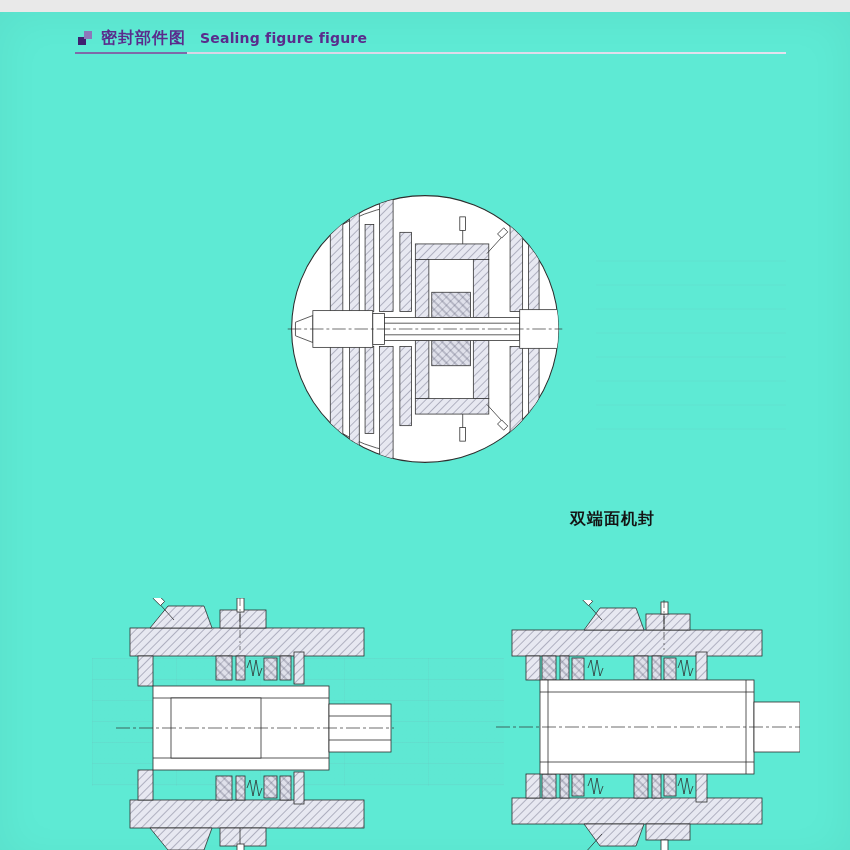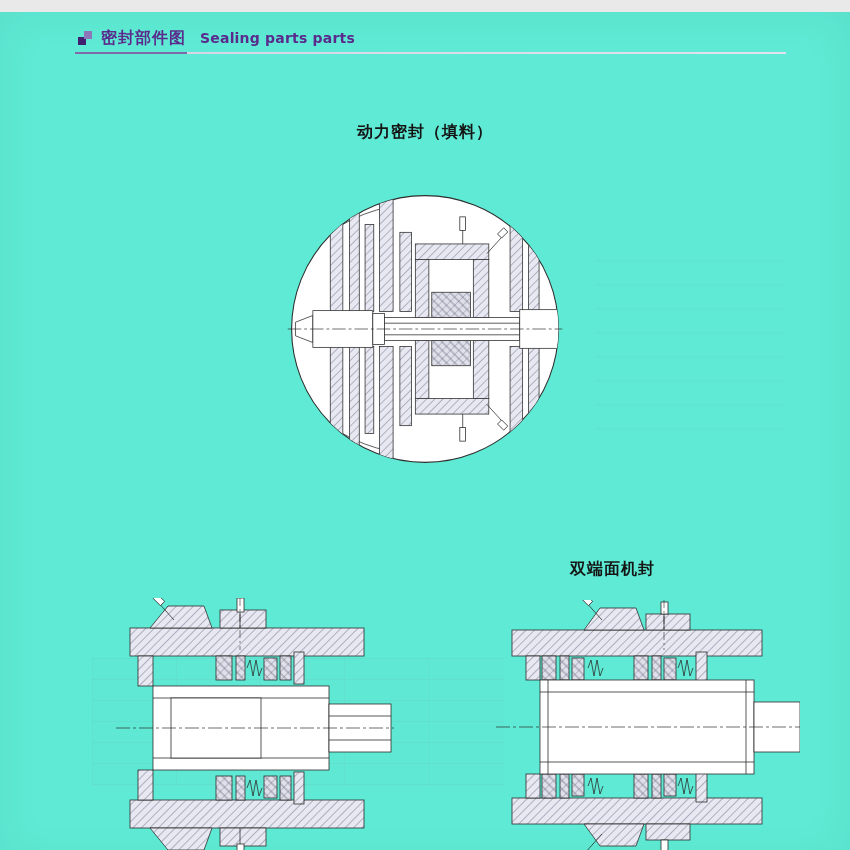--- a/index.html
+++ b/index.html
@@ -15,21 +15,21 @@
   .logo .sq2{position:absolute;left:6px;top:0;width:8px;height:8px;background:#8d77ba;}
   .title-zh{font-size:16px;font-weight:bold;color:#5a2b8c;letter-spacing:1px;}
   .title-en{font-size:14px;font-weight:bold;color:#5a2b8c;margin-left:14px;letter-spacing:.2px;}
   .header-rule{position:absolute;left:75px;top:40px;width:711px;height:2px;z-index:3;
     background:linear-gradient(to right,#7e6aa8 0,#7e6aa8 112px,#d9d4e6 112px,#e4e1ee 100%);}
   
   .caption{position:absolute;z-index:3;text-align:center;color:#141414;
     font-family:"DejaVu Serif",serif;font-size:16px;font-weight:600;letter-spacing:1px;}
   .cap-1{left:295px;top:110px;width:260px;}
   .cap-2{left:138px;top:523px;width:165px;}
-  .cap-3{left:530px;top:547px;width:165px;}
+  .cap-3{left:530px;top:497px;width:165px;}
   
   .fig{position:absolute;z-index:2;}
   .fig-1{left:280px;top:172px;}
   .fig-2{left:116px;top:586px;}
   .fig-3{left:496px;top:588px;}
   svg{display:block;}
   
   .ghost{position:absolute;pointer-events:none;z-index:1;}
   .ghost-table{
     left:92px;top:646px;width:412px;height:128px;opacity:.55;
@@ -47,28 +47,27 @@
 <body>
 
 <div class="page">
 
   <div class="header">
     <span class="logo">
       <span class="sq1"></span>
         <span class="sq2"></span>
     </span>
     <span class="title-zh">密封部件图</span>
-    <span class="title-en">Sealing parts parts</span>
+    <span class="title-en">Sealing figure figure</span>
   </div>
   <div class="header-rule"></div>
 
   <div class="ghost ghost-soft"></div>
   <div class="ghost ghost-table"></div>
 
-  <div class="caption cap-1">动力密封（填料）</div>
 
   <div class="fig fig-1">
     <svg viewBox="0 0 300 300" width="290" height="290">
       <defs>
         <pattern id="aH" width="6" height="6" patternUnits="userSpaceOnUse" patternTransform="rotate(45)">
           <rect width="6" height="6" fill="#e7e8f1"></rect>
           <line x1="0" y1="0" x2="0" y2="6" stroke="#585a72" stroke-width="0.8"></line>
         </pattern>
         <pattern id="aX" width="6" height="6" patternUnits="userSpaceOnUse" patternTransform="rotate(45)">
           <rect width="6" height="6" fill="#dfe0ea"></rect>

